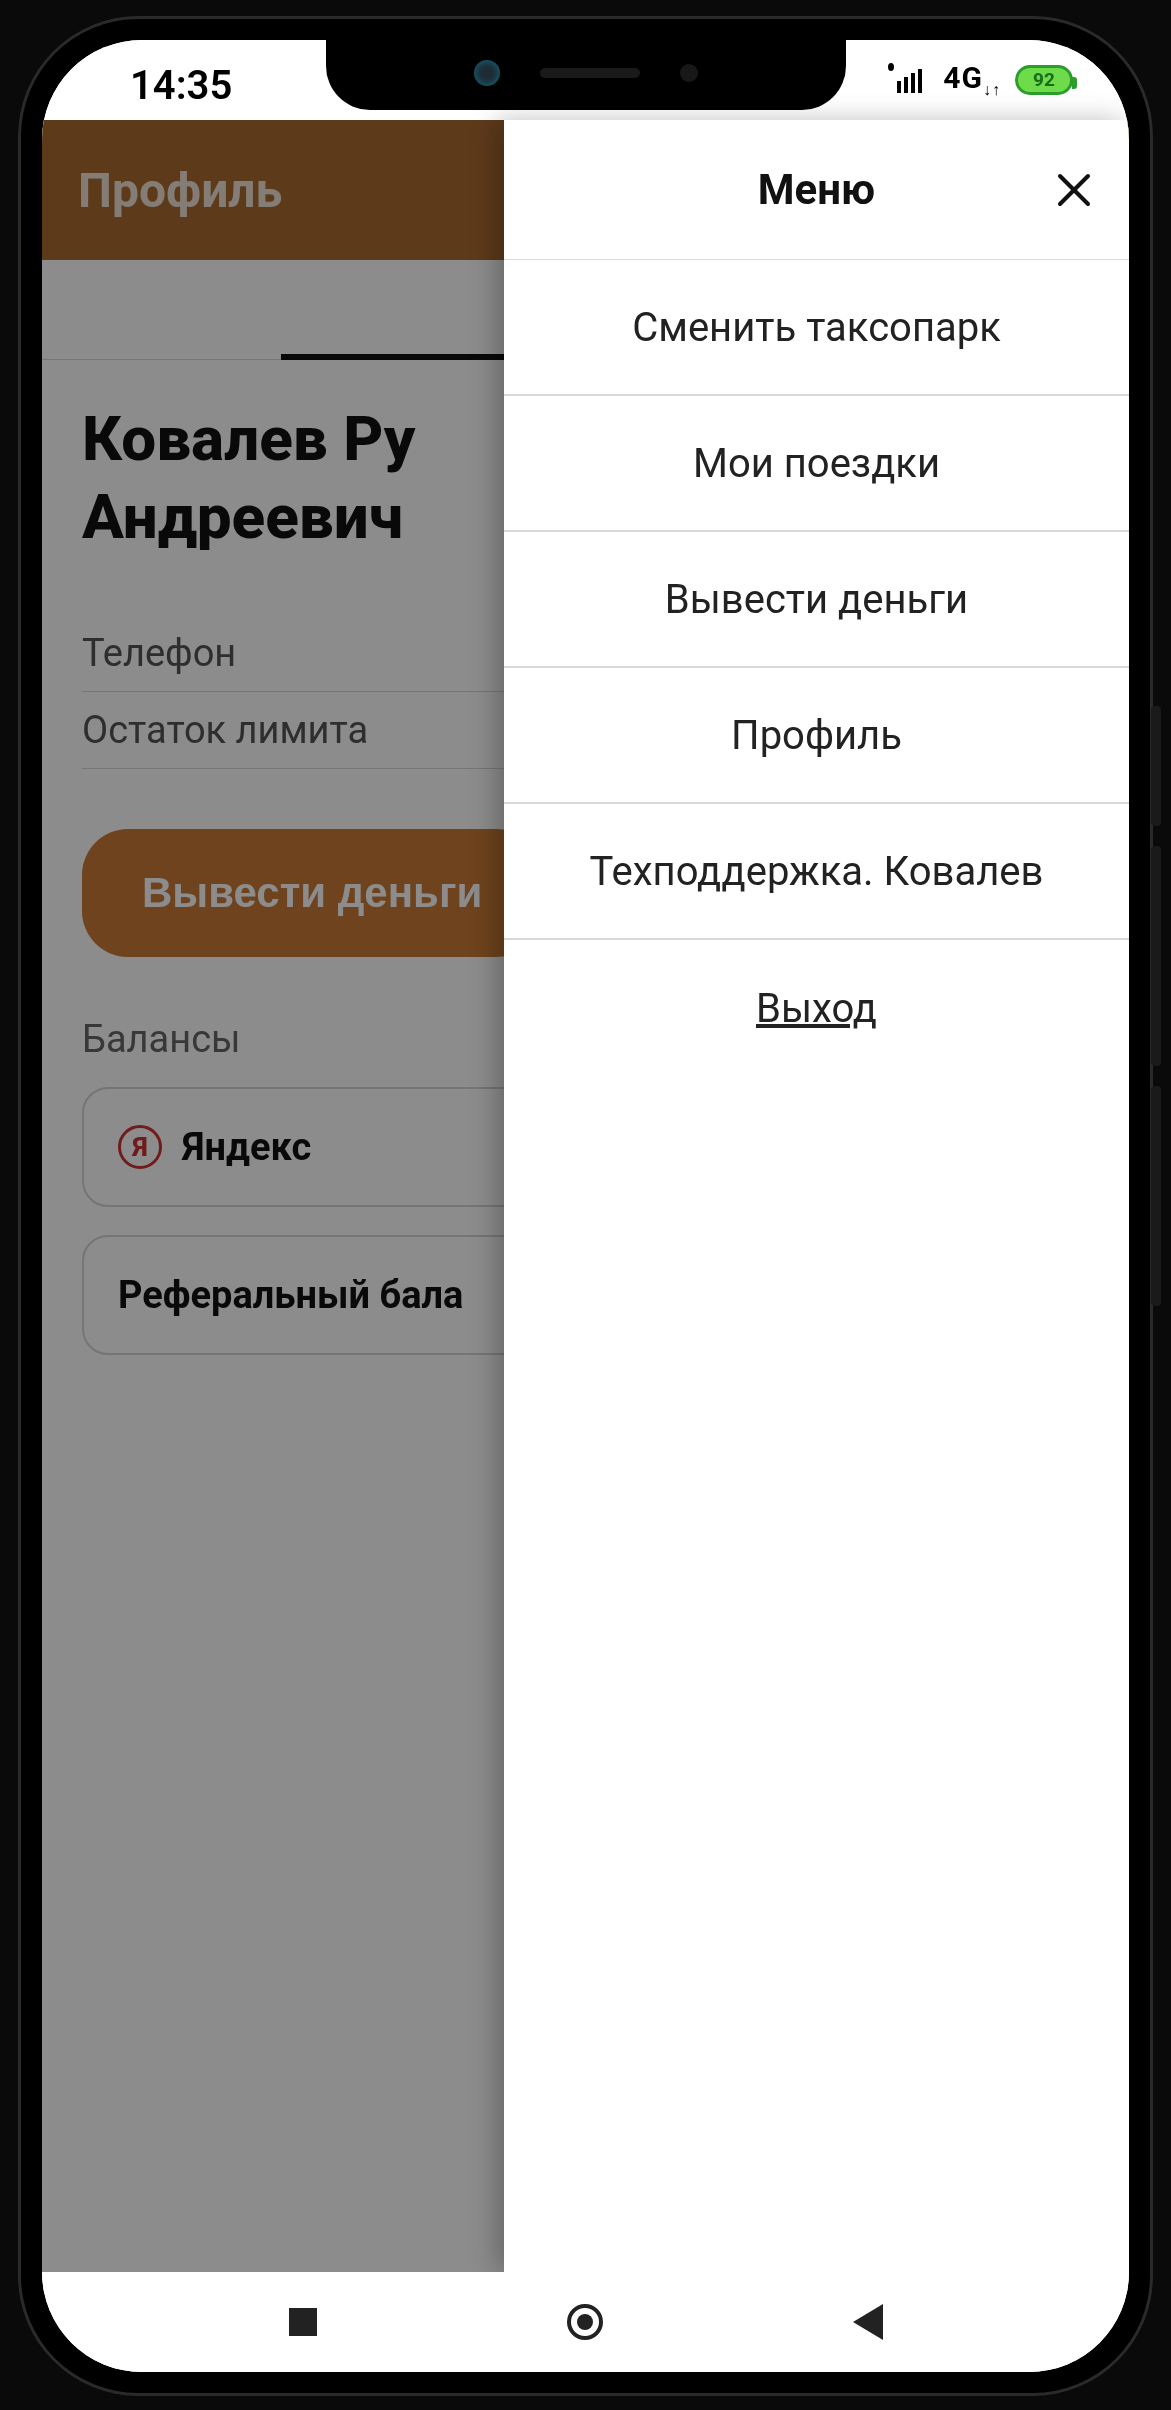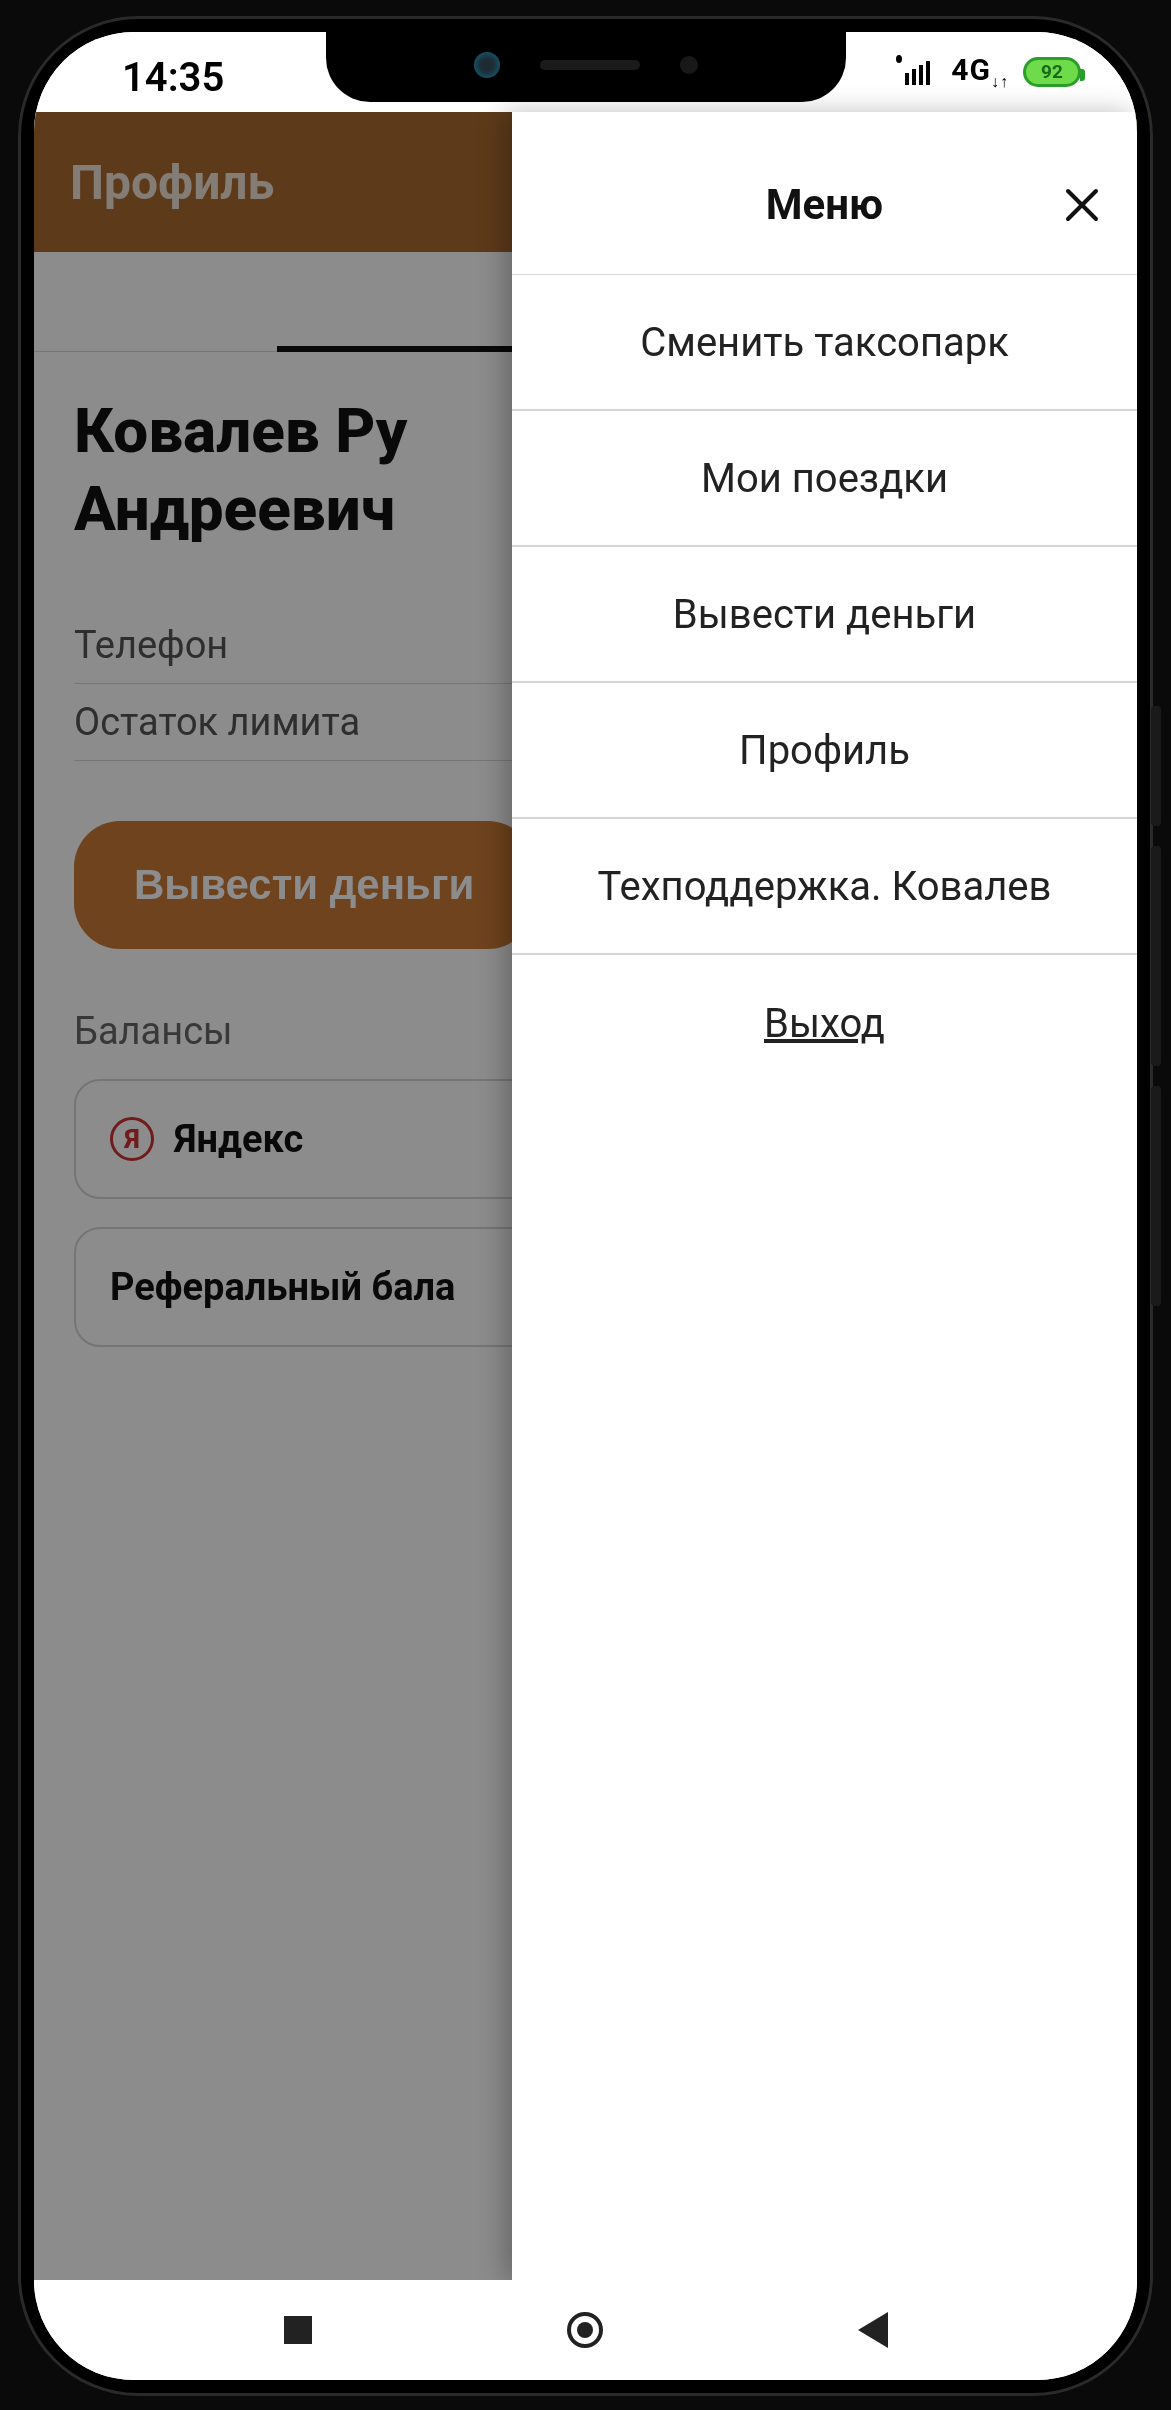--- a/index.html
+++ b/index.html
@@ -5,21 +5,21 @@
   * { box-sizing: border-box; margin: 0; padding: 0; }
   html, body { width: 1171px; height: 2410px; background: #0a0a0a; font-family: -apple-system, BlinkMacSystemFont, "Segoe UI", Roboto, Arial, sans-serif; }
 
   
   .phone {
     position: absolute;
     left: 18px; top: 16px;
     width: 1135px; height: 2380px;
     background: #000;
     border-radius: 120px;
-    padding: 16px;
+    padding: 24px;
     box-shadow: inset 0 0 0 3px #2a2a2a, inset 0 0 0 6px #000;
   }
   .side-btn { position: absolute; right: -8px; width: 10px; background:#1a1a1a; border-radius: 4px; }
   .side-btn.b1 { top: 690px; height: 120px; }
   .side-btn.b2 { top: 830px; height: 220px; }
   .side-btn.b3 { top: 1070px; height: 220px; }
 
   .screen-clip {
     width: 100%; height: 100%;
     background: #fff;
@@ -118,21 +118,21 @@
 
   
   .drawer {
     position:absolute; top:0; bottom:0; right:0;
     width:625px; background:#fff;
     box-shadow:-8px 0 24px rgba(0,0,0,0.25);
     display:flex; flex-direction:column;
   }
   .drawer-header {
     height:140px; display:flex; align-items:center; justify-content:center;
-    border-bottom:1px solid #dcdcdc; position:relative;margin-top:23px;
+    border-bottom:1px solid #dcdcdc; position:relative;
   }
   .drawer-header .title { font-size:42px; font-weight:700; color:#111; }
   .drawer-header .close {
     position:absolute; right:30px; top:50%; transform:translateY(-50%);
     width:50px;height:50px; display:flex;align-items:center;justify-content:center;
     cursor:pointer;
   }
   .drawer-header .close svg{width:40px;height:40px;stroke:#111;stroke-width:4;stroke-linecap:round;}
   .menu-item {
     height:136px; border-bottom:2px solid #d7d7d7;

